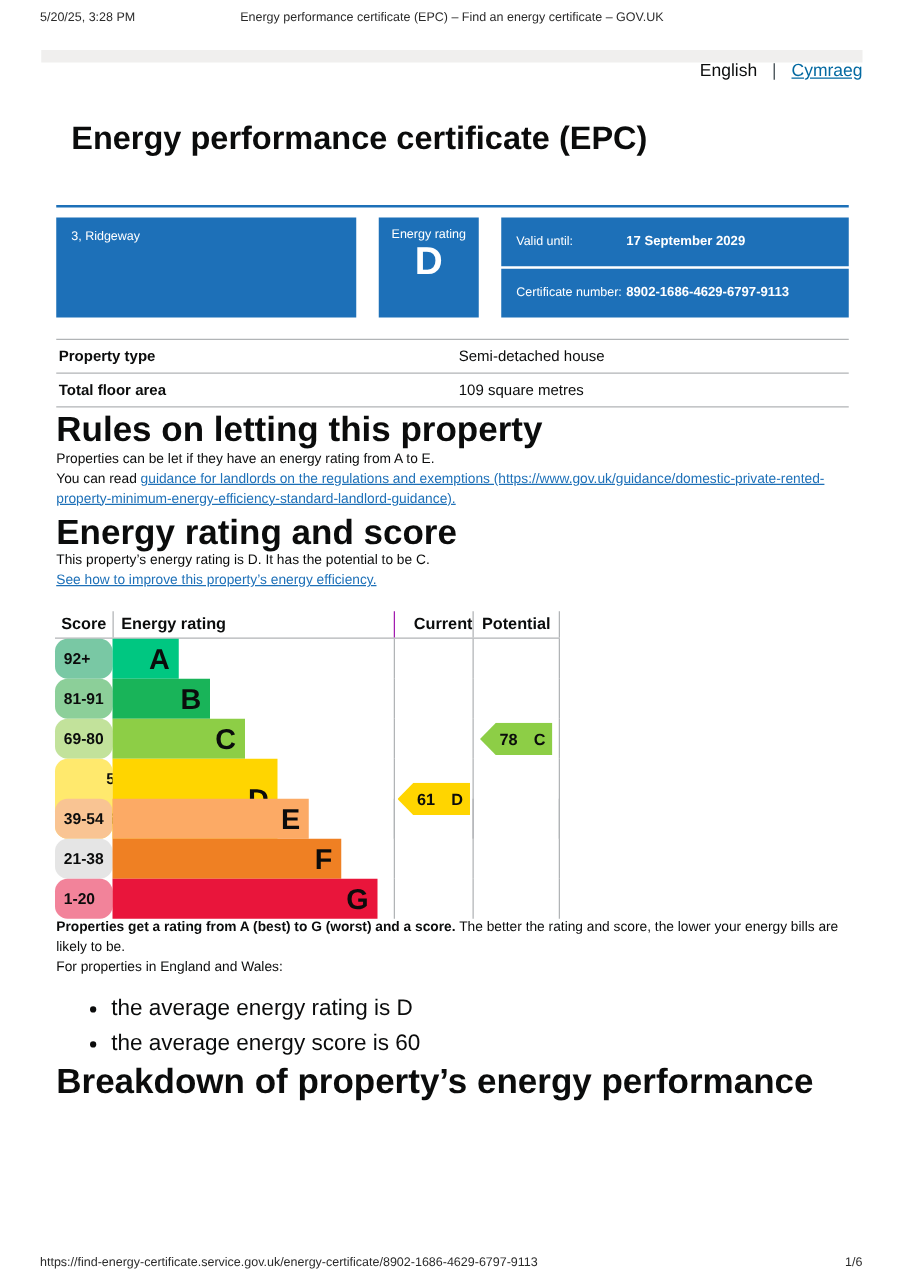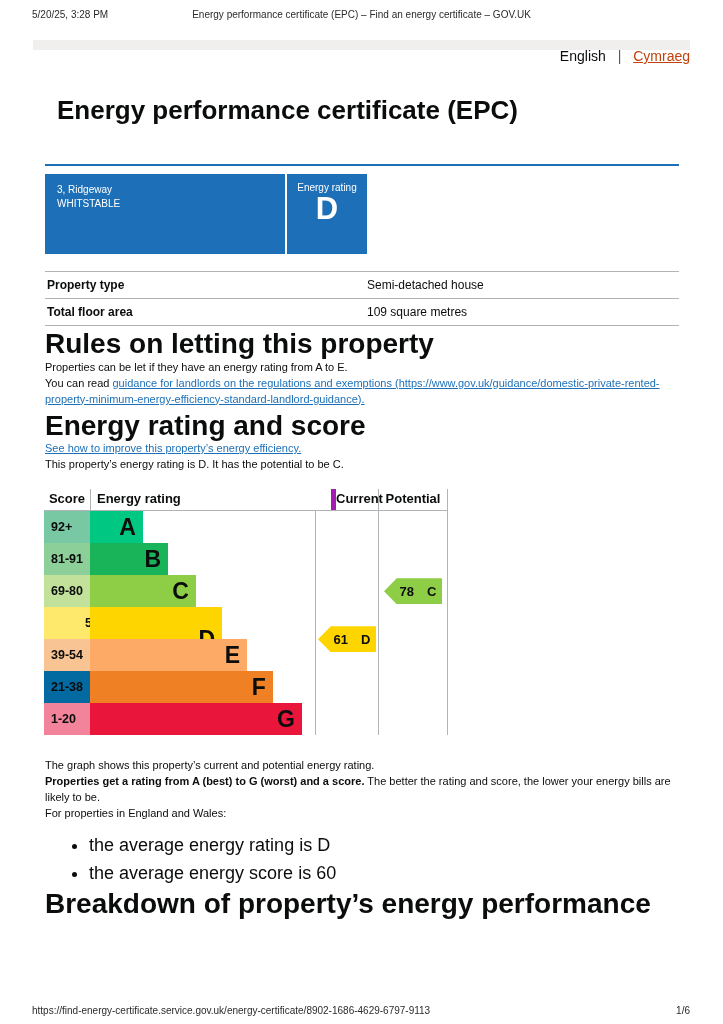--- a/index.html
+++ b/index.html
@@ -18,34 +18,34 @@
     position:absolute; left:50%; transform:translateX(-50%); white-space:nowrap;
   }
   .gray-strip {
     position:absolute; top:40px; left:33px; width:657px; height:10px;
     background:#f0efee;
   }
   .lang-switch {
     position:absolute; top:48px; right:33px; font-size:14px; color:#0b0c0c;
   }
   .lang-switch .sep { color:#505a5f; margin:0 8px; }
-  .lang-switch a { color:#c2410c; text-decoration:underline; cursor:pointer; }
+  .lang-switch a { color:#0369a1; text-decoration:underline; cursor:pointer; }
   .print-footer {
     position:absolute; bottom:8px; left:32px; right:33px;
     display:flex; justify-content:space-between;
     font-size:10px; color:#2b2b2b;
   }
   
   .content { position:absolute; top:96px; left:45px; width:634px; }
   h1.page-title { font-size:26px; font-weight:bold; margin-left:12px; line-height:1.15; }
   .blue-rule { height:2px; background:#1d70b8; margin-top:38px; }
   
   .summary-box {
     margin-top:8px; background:#fff; display:grid;
-    grid-template-columns:240px 80px 1fr; gap:2px; height:80px;
+    grid-template-columns:240px 80px 1fr; gap:18px; height:80px;
   }
   .summary-box > div { background:#1d70b8; color:#fff; }
   .sb-address { padding:9px 0 0 12px; font-size:10px; line-height:1.4; }
   .sb-rating { display:flex; flex-direction:column; align-items:center; padding-top:8px; }
   .sb-rating .sb-rating-label { font-size:10px; }
   .sb-rating .sb-rating-value { font-size:31px; font-weight:bold; line-height:1.05; }
   .sb-right { background:#fff !important; display:grid; grid-template-rows:1fr 1fr; gap:2px; }
   .sb-right > div {
     background:#1d70b8; color:#fff; display:grid;
     grid-template-columns:88px 1fr; align-items:center; padding:0 10px 0 12px;
@@ -65,24 +65,24 @@
   a.text-link { color:#1d70b8; text-decoration:underline; cursor:pointer; }
   .mt-lg { margin-top:28px; }
   
   .epc-chart { margin-top:16px; width:404px; margin-left:-1px; font-size:12.5px; }
   .chart-header {
     display:grid; grid-template-columns:46px 225px 63px 70px;
     height:22px; border-bottom:1px solid #b1b4b6; font-weight:bold; font-size:13px;
   }
   .chart-header .ch-score { text-align:center; line-height:20px; }
   .chart-header .ch-rating { padding-left:6px; line-height:20px; border-left:1px solid #b1b4b6; }
-  .chart-header .ch-current { text-align:left; line-height:20px; border-left:5px solid #a21caf;margin-left:16px; }
+  .chart-header .ch-current { text-align:right; line-height:20px; border-left:1px solid #a21caf; }
   .chart-header .ch-potential { text-align:center; line-height:20px; border-left:1px solid #b1b4b6; border-right:1px solid #b1b4b6; }
   .chart-row { display:grid; grid-template-columns:46px 225px 63px 70px; height:32px; }
-  .cr-score { font-weight:bold; padding-left:7px; line-height:32px; font-size:12.5px; }
+  .cr-score { font-weight:bold; padding-left:7px; line-height:32px; font-size:12.5px;border-radius:10px; }
   .cr-bar-cell { position:relative; }
   .cr-bar {
     height:100%; display:flex; align-items:center; justify-content:flex-end;
   }
   .cr-letter { font-size:23px; font-weight:bold; padding-right:7px; line-height:1; }
   .cr-current { border-left:1px solid #b1b4b6; display:flex; align-items:center; justify-content:center; }
   .cr-potential { border-left:1px solid #b1b4b6; border-right:1px solid #b1b4b6; display:flex; align-items:center; justify-content:center; }
   .rating-arrow {
     width:58px; height:26px;
     clip-path:polygon(0% 50%, 22% 0%, 100% 0%, 100% 100%, 22% 100%);
@@ -115,46 +115,55 @@
 
   <div class="content">
 
     <h1 class="page-title">Energy performance certificate (EPC)</h1>
 
     <div class="blue-rule"></div>
 
     <div class="summary-box">
       <div class="sb-address">
         <div>3, Ridgeway</div>
-        <div>WHITSTABLE</div>
       </div>
       <div class="sb-rating">
         <span class="sb-rating-label">Energy rating</span>
         <span class="sb-rating-value">D</span>
+      </div>
+      <div class="sb-right">
+        <div>
+          <span class="sb-label">Valid until:</span>
+          <span class="sb-value">17 September 2029</span>
+        </div>
+        <div>
+          <span class="sb-label">Certificate number:</span>
+          <span class="sb-value">8902-1686-4629-6797-9113</span>
+        </div>
       </div>
     </div>
 
     <div class="prop-table">
       <div class="prop-row">
         <span class="pr-label">Property type</span>
         <span class="pr-value">Semi-detached house</span>
       </div>
       <div class="prop-row">
         <span class="pr-label">Total floor area</span>
         <span class="pr-value">109 square metres</span>
       </div>
     </div>
 
     <h2 class="section-heading">Rules on letting this property</h2>
     <p class="body-text">Properties can be let if they have an energy rating from A to E.</p>
     <p class="body-text"><span>You can read </span><a class="text-link">guidance for landlords on the regulations and exemptions (https://www.gov.uk/guidance/domestic-private-rented-property-minimum-energy-efficiency-standard-landlord-guidance).</a></p>
 
     <h2 class="section-heading mt-lg">Energy rating and score</h2>
+    <p class="body-text">This property’s energy rating is D. It has the potential to be C.</p>
     <p class="body-text"><a class="text-link">See how to improve this property’s energy efficiency.</a></p>
-    <p class="body-text">This property’s energy rating is D. It has the potential to be C.</p>
 
     <div class="epc-chart">
       <div class="chart-header">
         <div class="ch-score">Score</div>
         <div class="ch-rating">Energy rating</div>
         <div class="ch-current">Current</div>
         <div class="ch-potential">Potential</div>
       </div>
       <div>
           <div class="chart-row">
@@ -211,21 +220,21 @@
             <div class="cr-score" style="background: rgb(249, 196, 147);">39-54</div>
             <div class="cr-bar-cell">
               <div class="cr-bar" style="background: rgb(252, 170, 101); width: 69.8%;">
                 <div class="cr-letter">E</div>
               </div>
             </div>
             <div class="cr-current"></div>
             <div class="cr-potential"></div>
           </div>
           <div class="chart-row">
-            <div class="cr-score" style="background: #0369a1;">21-38</div>
+            <div class="cr-score" style="background: #e5e5e5;">21-38</div>
             <div class="cr-bar-cell">
               <div class="cr-bar" style="background: rgb(239, 128, 35); width: 81.3%;">
                 <div class="cr-letter">F</div>
               </div>
             </div>
             <div class="cr-current"></div>
             <div class="cr-potential"></div>
           </div>
           <div class="chart-row">
             <div class="cr-score" style="background: rgb(242, 131, 154);">1-20</div>
@@ -233,21 +242,20 @@
               <div class="cr-bar" style="background: rgb(233, 21, 59); width: 94.2%;">
                 <div class="cr-letter">G</div>
               </div>
             </div>
             <div class="cr-current"></div>
             <div class="cr-potential"></div>
           </div>
         </div>
     </div>
 
-    <p class="body-text" style="margin-top:23px">The graph shows this property’s current and potential energy rating.</p>
     <p class="body-text"><b>Properties get a rating from A (best) to G (worst) and a score.</b><span> The better the rating and score, the lower your energy bills are likely to be.</span></p>
     <p class="body-text">For properties in England and Wales:</p>
     <ul class="avg-list">
       <li>the average energy rating is D</li>
       <li>the average energy score is 60</li>
     </ul>
 
     <h2 class="section-heading breakdown-heading">Breakdown of property’s energy performance</h2>
   </div>
 

